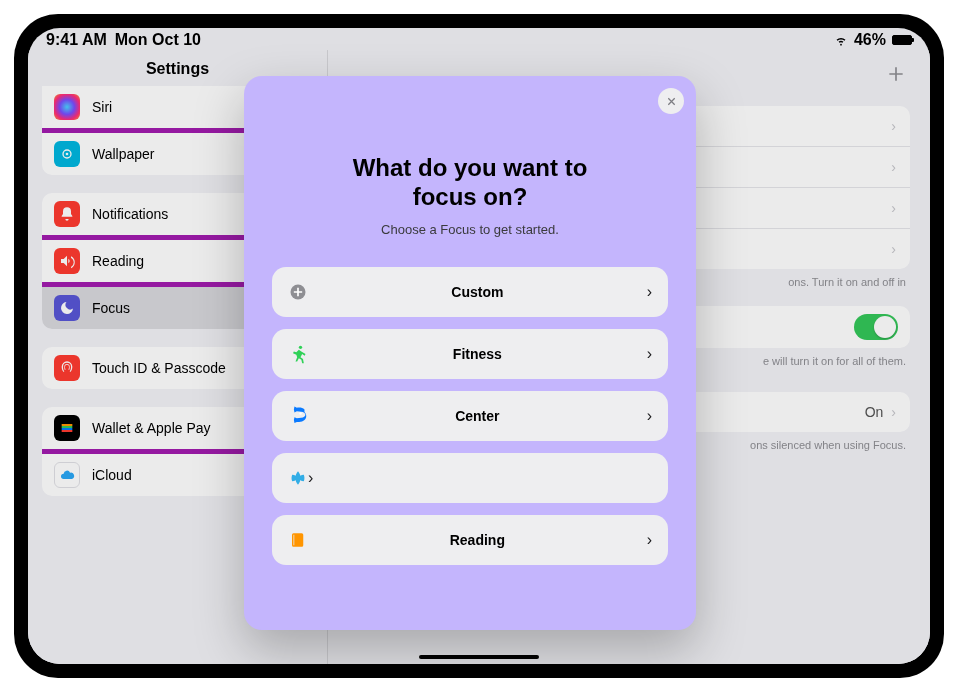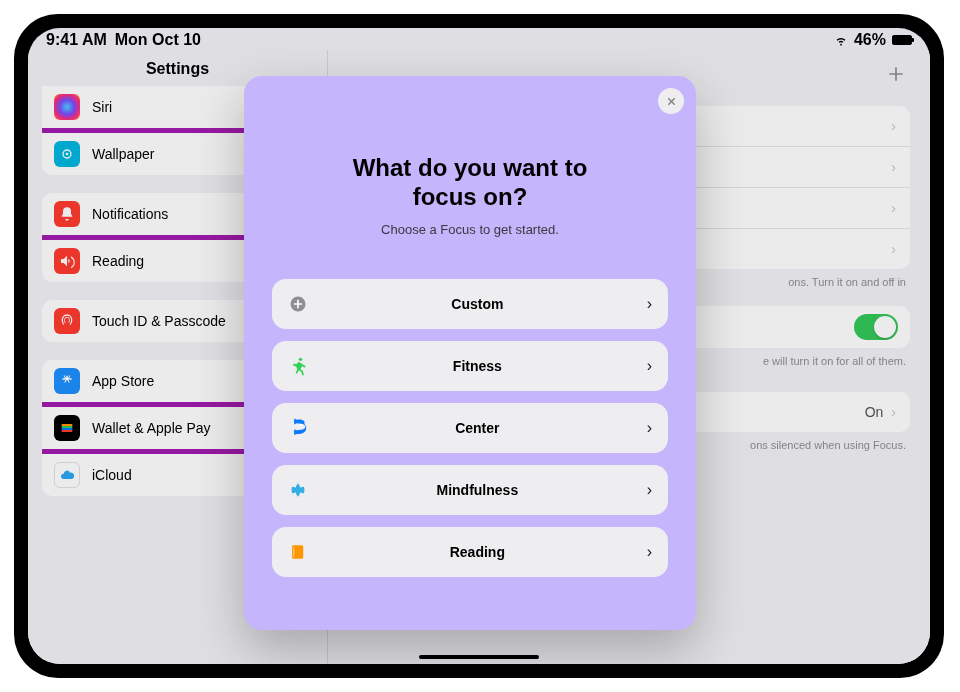--- a/index.html
+++ b/index.html
@@ -112,21 +112,21 @@
     align-items: center; justify-content: center; color: #7c7c82;
   }
   .modal-close svg { width: 11px; height: 11px; stroke: currentColor; stroke-width: 2.8; fill:none; }
   .modal-title {
     text-align: center; font-size: 24px; font-weight: 700; line-height: 1.2;
     margin-top: 60px; padding: 0 30px;
   }
   .modal-sub {
     text-align: center; font-size: 13px; color: #3a3a3c; margin-top: 10px;
   }
-  .modal-options { margin-top: 42px; display: flex; flex-direction: column; gap: 12px; }
+  .modal-options { margin-top: 30px; display: flex; flex-direction: column; gap: 12px; }
   .option {
     background: #eeeef0; border-radius: 14px; height: 50px;
     display: flex; align-items: center; padding: 0 16px;
     font-size: 14px; font-weight: 600; color: #000;
   }
   .option .opt-icon {
     width: 20px; height: 20px; display: flex; align-items: center;
     justify-content: center; flex-shrink: 0;
   }
   .option .opt-label { flex: 1; text-align: center; }
@@ -194,42 +194,42 @@
               <span>Notifications</span>
             </div>
             <div class="row">
               <div class="icon ic-sounds">
                 <svg viewBox="0 0 24 24">
                     <path d="M3 9v6h4l5 5V4L7 9H3zm13 3a4 4 0 00-2-3.5v7A4 4 0 0016 12zm2-7v2a8 8 0 010 14v2a10 10 0 000-18z"></path>
                   </svg>
               </div>
               <span>Reading</span>
             </div>
+            <div class="row selected">
+              <div class="icon ic-focus">
+                <svg viewBox="0 0 24 24">
+                    <path d="M21 12.8A9 9 0 1111.2 3a7 7 0 009.8 9.8z"></path>
+                  </svg>
+              </div>
+              <span>Focus</span>
+            </div>
           </div>
 
           <div class="group">
             <div class="row">
               <div class="icon ic-touchid">
                 <svg viewBox="0 0 24 24">
                     <path d="M12 2a8 8 0 00-8 8c0 3 1 6 3 8l1-1c-2-2-2-5-2-7a6 6 0 1112 0c0 2 0 5-2 7l1 1c2-2 3-5 3-8a8 8 0 00-8-8zm0 4a4 4 0 00-4 4c0 2 0 4 1 5l1-1c-1-1-1-3-1-4a3 3 0 016 0c0 1 0 3-1 4l1 1c1-1 1-3 1-5a4 4 0 00-4-4z"></path>
                   </svg>
               </div>
               <span>Touch ID &amp; Passcode</span>
             </div>
           </div>
 
           <div class="group">
-            <div class="row">
-              <div class="icon ic-appstore">
-                <svg viewBox="0 0 24 24">
-                    <path d="M12 3l2 4 2-4 1 1-2 4h4v2h-5l2 4-1 1-3-5-3 5-1-1 2-4H5V8h4L7 4l1-1 2 4 2-4z" fill="#fff"></path>
-                  </svg>
-              </div>
-              <span>App Store</span>
-            </div>
             <div class="row">
               <div class="icon ic-wallet">
                 <svg viewBox="0 0 24 24">
                     <rect x="4" y="6" width="16" height="3" fill="#ff9500"></rect>
                     <rect x="4" y="9" width="16" height="3" fill="#34c759"></rect>
                     <rect x="4" y="12" width="16" height="3" fill="#007aff"></rect>
                     <rect x="4" y="15" width="16" height="3" fill="#ff3b30"></rect>
                   </svg>
               </div>
               <span>Wallet &amp; Apple Pay</span>
@@ -324,21 +324,20 @@
           </span>
           <span class="opt-label">Center</span>
           <span class="opt-chev">›</span>
         </div>
         <div class="option">
           <span class="opt-icon opt-mindfulness">
             <svg viewBox="0 0 24 24" width="20" height="20" fill="currentColor">
                 <path d="M12 4c2 2 3 5 3 8s-1 6-3 8c-2-2-3-5-3-8s1-6 3-8zM5 8c3 0 6 2 7 4-1 2-4 4-7 4-1-3-1-5 0-8zm14 0c1 3 1 5 0 8-3 0-6-2-7-4 1-2 4-4 7-4z"></path>
               </svg>
           </span>
-          <span class="opt-label">Mindfulness</span>
           <span class="opt-chev">›</span>
         </div>
         <div class="option">
           <span class="opt-icon opt-reading">
             <svg viewBox="0 0 24 24" width="18" height="18" fill="currentColor">
                 <path d="M6 3h11a2 2 0 012 2v14a2 2 0 01-2 2H6a2 2 0 01-2-2V5a2 2 0 012-2zm0 2v14h1V5H6z"></path>
               </svg>
           </span>
           <span class="opt-label">Reading</span>
           <span class="opt-chev">›</span>

